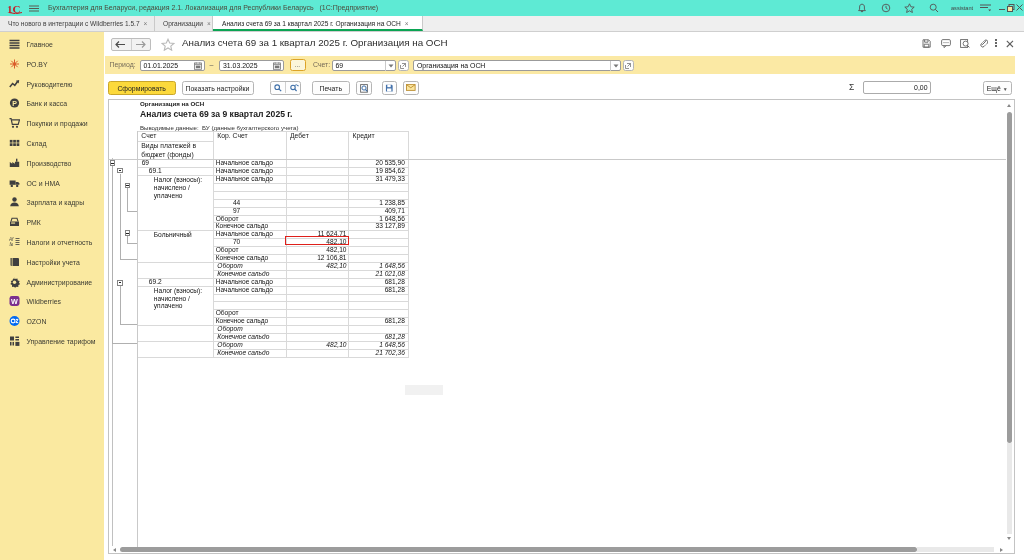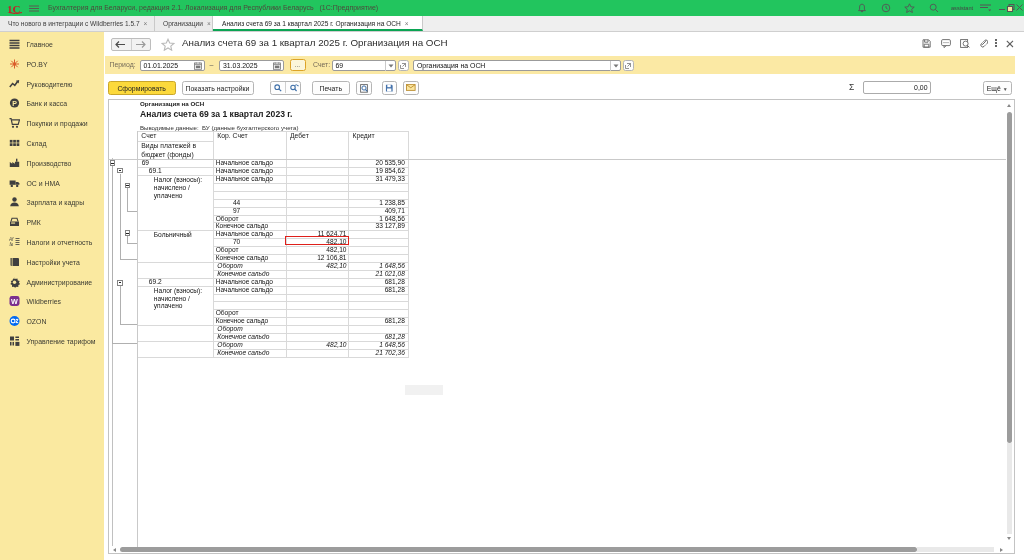--- a/index.html
+++ b/index.html
@@ -1,19 +1,19 @@
 <!DOCTYPE html>
 <html><head><meta charset="utf-8">
 <style>
 html,body{margin:0;padding:0;}
 body{width:1024px;height:560px;position:relative;overflow:hidden;font-family:"Liberation Sans",sans-serif;background:#fff;}
 .abs{position:absolute;}
 .tt{white-space:nowrap;}
 
-#titlebar{left:0;top:0;width:1024px;height:16px;background:#22c55e;}
+#titlebar{left:0;top:0;width:1024px;height:16px;background:#5eead4;}
 #tabbar{left:0;top:16px;width:1024px;height:16px;background:#efefef;border-bottom:1px solid #cfcfcf;box-sizing:border-box;}
 .tab{position:absolute;top:0;height:15px;font-size:6.6px;color:#3c3c3c;line-height:15px;background:#ebebeb;border-right:1px solid #c9c9c9;box-sizing:border-box;}
 .tabx{color:#777;margin-left:4px;font-size:6.5px;}
 #sidebar{left:0;top:32px;width:104px;height:528px;background:#fae9a0;}
 .sbitem{position:absolute;left:0;width:104px;height:19.8px;}
 .sbicon{position:absolute;left:9px;top:50%;transform:translateY(-50%);width:11px;height:11px;}
 .sbtext{position:absolute;left:26.5px;top:50%;transform:translateY(-50%);font-size:6.9px;color:#3b3b33;white-space:nowrap;}
 
 #content{left:104px;top:32px;width:920px;height:528px;background:#fff;}
 .btn{position:absolute;box-sizing:border-box;background:#fdfdfd;border:1px solid #b5b5b5;border-radius:2.5px;font-size:6.9px;color:#222;text-align:center;}
@@ -324,21 +324,21 @@
       <rect x="0.5" y="0.5" width="9" height="6" fill="#fbe6a0" stroke="#b98a2a" stroke-width="0.9"></rect>
       <path d="M0.5 0.5L5 3.8L9.5 0.5" fill="none" stroke="#b98a2a" stroke-width="0.9"></path>
     </svg>
  <div class="abs tt" style="left:745px;top:8px;font-size:8.5px;color:#333;">Σ</div>
  <div class="inp" style="left:758.5px;top:7.5px;width:68.5px;height:13px;border-color:#ababab;"></div>
  <div class="abs tt" style="left:758.5px;top:10.5px;width:65px;text-align:right;font-size:6.9px;color:#111;">0,00</div>
  <div class="btn" style="left:878.5px;top:7px;width:29.5px;height:14.4px;line-height:13.4px;">Ещё <span style="font-size:5px;color:#555;">▼</span></div>
 </div>
 <div id="reportbox" class="abs" style="left:107.5px;top:99px;width:907px;height:454.5px;border:1px solid #c3c3c3;box-sizing:border-box;background:#fff;"></div>
 <div class="abs tt" style="left:140px;top:100.3px;font-size:6.2px;font-weight:bold;color:#1c1c1c;">Организация на ОСН</div>
-<div class="abs tt" style="left:140px;top:109.2px;font-size:8.6px;font-weight:bold;color:#1c1c1c;">Анализ счета 69 за 1 квартал 2023 г.</div>
+<div class="abs tt" style="left:140px;top:109.2px;font-size:8.6px;font-weight:bold;color:#1c1c1c;">Анализ счета 69 за 9 квартал 2025 г.</div>
 <div class="abs tt" style="left:140px;top:123.6px;font-size:6.1px;color:#2e2e2e;">Выводимые данные:&nbsp;&nbsp;БУ (данные бухгалтерского учета)</div>
 <table id="rep" class="abs" style="left:137.3px;top:131px;border-collapse:collapse;table-layout:fixed;width:270.7px;font-size:6.6px;color:#111;">
 <colgroup>
       <col style="width:76px">
       <col style="width:72.7px">
       <col style="width:62.5px">
       <col style="width:59.4px">
     </colgroup>
 <tbody>
       <tr style="height:8.8px;">

